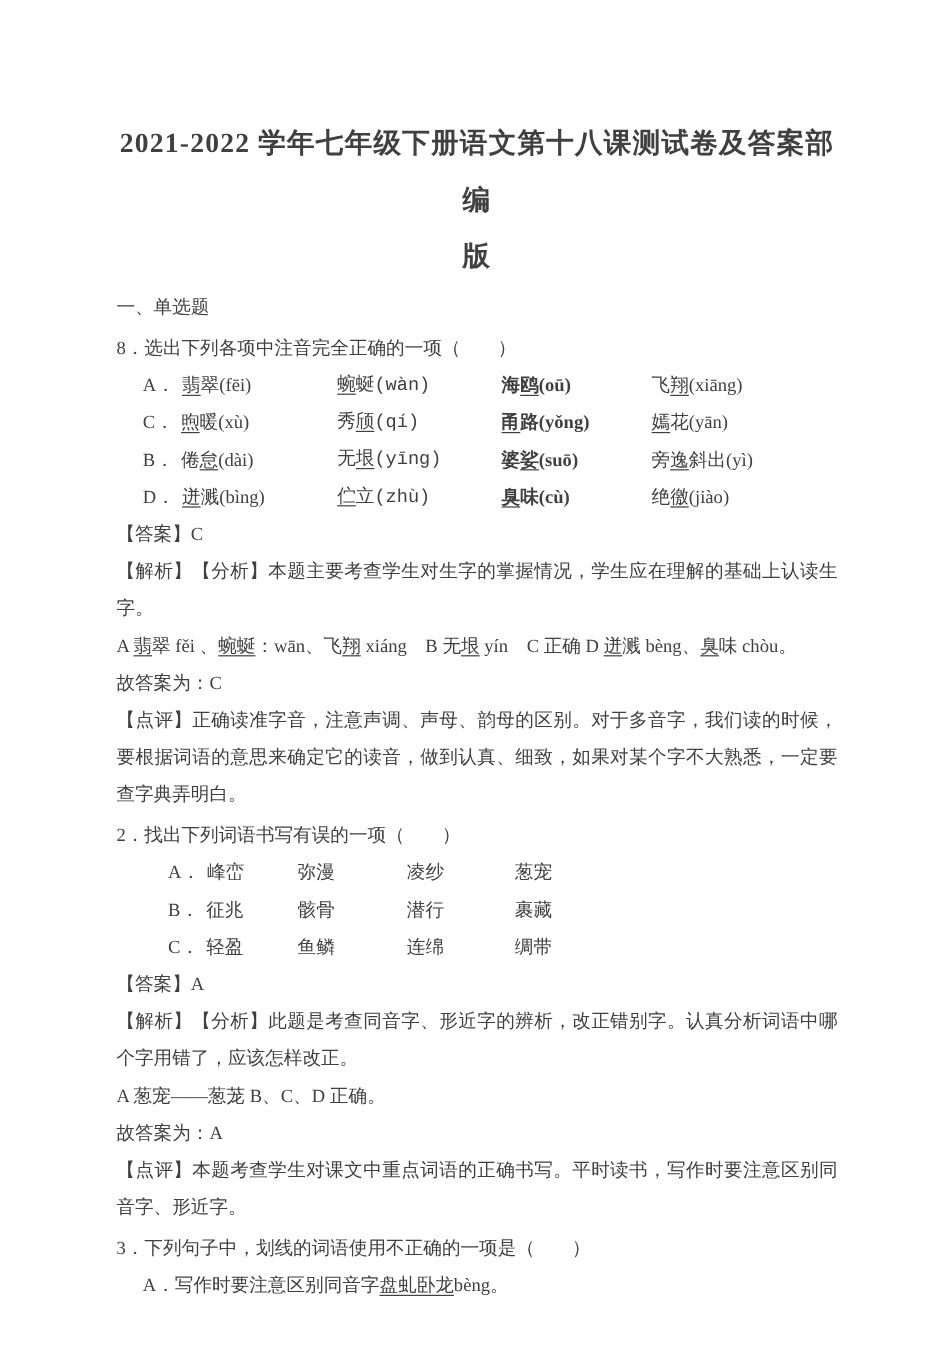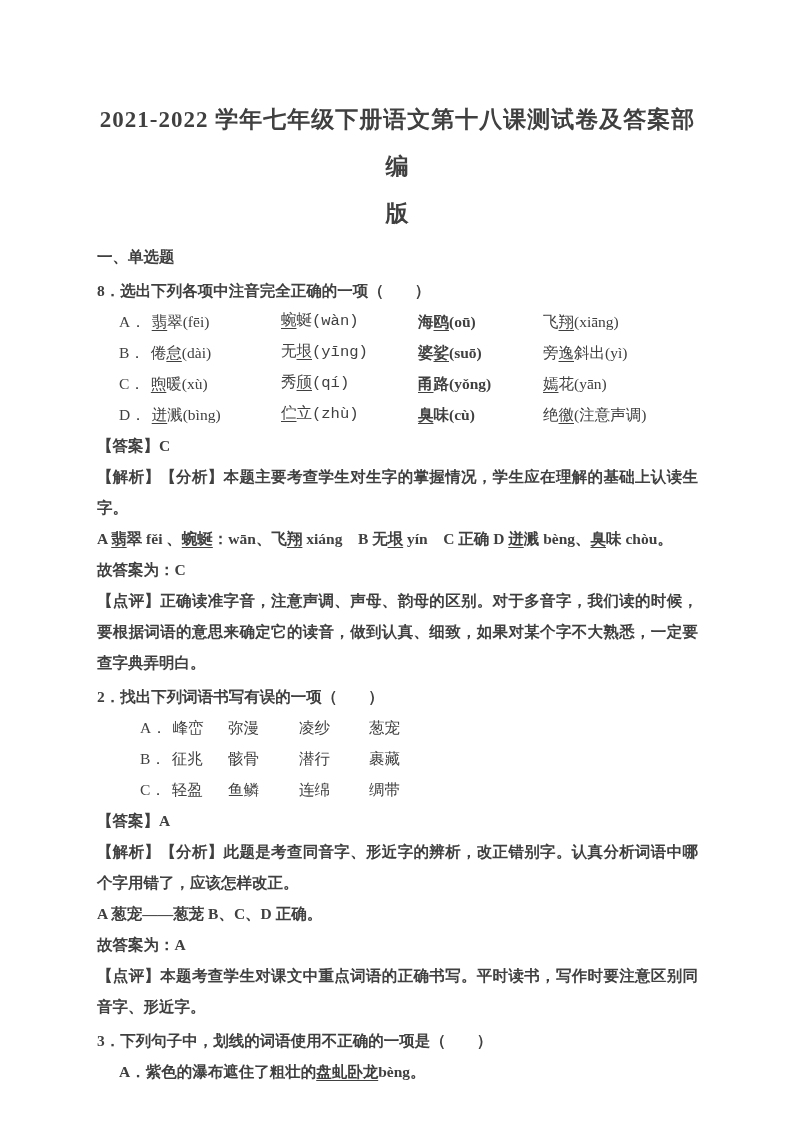--- a/index.html
+++ b/index.html
@@ -16,26 +16,26 @@
     padding:96px 95px 0 97px;
   }
   .title{
     font-size:23px;
     font-weight:600;
     line-height:47px;
     text-align:center;
     letter-spacing:1px;
     margin:0 0 4px 0;
   }
-  p{margin:0;font-weight:bold;}
+  p{margin:0;}
   .para{text-align:justify;}
   .stem{margin-top:3px;}
   .opt-row{display:flex;}
   .q1-rows .opt-row{padding-left:22px;gap:32px;}
-  .q2-rows .opt-row{padding-left:43px;}
+  .q2-rows .opt-row{padding-left:43px;gap:20px;}
   .q1-rows .c1{width:130px;}
   .q1-rows .c2{width:105px;font-family:Liberation Mono, monospace;}
   .q1-rows .c3{width:93px;font-weight:bold;}
   .q2-rows .c1{width:88px;}
   .q2-rows .c2{width:71px;}
   .q2-rows .c3{width:70px;}
   .opt-cell{flex-shrink:0;white-space:nowrap;}
   .opt-label{padding-right:6px;}
   .q3-opt{padding-left:22px;}
   .u{text-decoration:underline;text-underline-offset:3px;}
@@ -51,36 +51,36 @@
 
   <p class="para stem">8．选出下列各项中注音完全正确的一项（　　）</p>
   <div class="q1-rows">
     <div class="opt-row">
       <span class="opt-cell c1"><span class="opt-label">A．</span><span><span class="u">翡</span><span>翠(fēi)</span></span></span>
       <span class="opt-cell c2"><span class="u">蜿</span><span>蜒(wàn)</span></span>
       <span class="opt-cell c3"><span>海</span><span class="u">鸥</span><span>(oū)</span></span>
       <span class="opt-cell c4"><span>飞</span><span class="u">翔</span><span>(xiāng)</span></span>
     </div>
     <div class="opt-row">
+      <span class="opt-cell c1"><span class="opt-label">C．</span><span><span class="u">煦</span><span>暖(xù)</span></span></span>
+      <span class="opt-cell c2"><span>秀</span><span class="u">颀</span><span>(qí)</span></span>
+      <span class="opt-cell c3"><span class="u">甬</span><span>路(yǒng)</span></span>
+      <span class="opt-cell c4"><span class="u">嫣</span><span>花(yān)</span></span>
+    </div>
+    <div class="opt-row">
       <span class="opt-cell c1"><span class="opt-label">B．</span><span><span>倦</span><span class="u">怠</span><span>(dài)</span></span></span>
       <span class="opt-cell c2"><span>无</span><span class="u">垠</span><span>(yīng)</span></span>
       <span class="opt-cell c3"><span>婆</span><span class="u">娑</span><span>(suō)</span></span>
       <span class="opt-cell c4"><span>旁</span><span class="u">逸</span><span>斜出(yì)</span></span>
     </div>
     <div class="opt-row">
-      <span class="opt-cell c1"><span class="opt-label">C．</span><span><span class="u">煦</span><span>暖(xù)</span></span></span>
-      <span class="opt-cell c2"><span>秀</span><span class="u">颀</span><span>(qí)</span></span>
-      <span class="opt-cell c3"><span class="u">甬</span><span>路(yǒng)</span></span>
-      <span class="opt-cell c4"><span class="u">嫣</span><span>花(yān)</span></span>
-    </div>
-    <div class="opt-row">
       <span class="opt-cell c1"><span class="opt-label">D．</span><span><span class="u">迸</span><span>溅(bìng)</span></span></span>
       <span class="opt-cell c2"><span class="u">伫</span><span>立(zhù)</span></span>
       <span class="opt-cell c3"><span class="u">臭</span><span>味(cù)</span></span>
-      <span class="opt-cell c4"><span>绝</span><span class="u">徼</span><span>(注意声调)</span></span>
+      <span class="opt-cell c4"><span>绝</span><span class="u">徼</span><span>(jiào)</span></span>
     </div>
   </div>
   <p class="para">【答案】C</p>
   <p class="para">【解析】【分析】本题主要考查学生对生字的掌握情况，学生应在理解的基础上认读生字。</p>
   <p class="para"><span>A </span><span class="u">翡</span><span>翠 fěi 、</span><span class="u">蜿蜒</span><span>：wān、飞</span><span class="u">翔</span><span> xiáng　B 无</span><span class="u">垠</span><span> yín　C 正确 D </span><span class="u">迸</span><span>溅 bèng、</span><span class="u">臭</span><span>味 chòu。</span></p>
   <p class="para">故答案为：C</p>
   <p class="para">【点评】正确读准字音，注意声调、声母、韵母的区别。对于多音字，我们读的时候，要根据词语的意思来确定它的读音，做到认真、细致，如果对某个字不大熟悉，一定要查字典弄明白。</p>
 
   <p class="para stem">2．找出下列词语书写有误的一项（　　）</p>
   <div class="q2-rows">
@@ -103,15 +103,15 @@
       <span class="opt-cell c4">绸带</span>
     </div>
   </div>
   <p class="para">【答案】A</p>
   <p class="para">【解析】【分析】此题是考查同音字、形近字的辨析，改正错别字。认真分析词语中哪个字用错了，应该怎样改正。</p>
   <p class="para">A 葱宠——葱茏 B、C、D 正确。</p>
   <p class="para">故答案为：A</p>
   <p class="para">【点评】本题考查学生对课文中重点词语的正确书写。平时读书，写作时要注意区别同音字、形近字。</p>
 
   <p class="para stem">3．下列句子中，划线的词语使用不正确的一项是（　　）</p>
-  <p class="para q3-opt"><span>A．紫色的瀑布遮住了粗壮的</span><span class="u">盘虬卧龙</span><span>bèng。</span></p>
+  <p class="para q3-opt"><span>A．写作时要注意区别同音字</span><span class="u">盘虬卧龙</span><span>bèng。</span></p>
 
 </div>
 
 </body></html>

